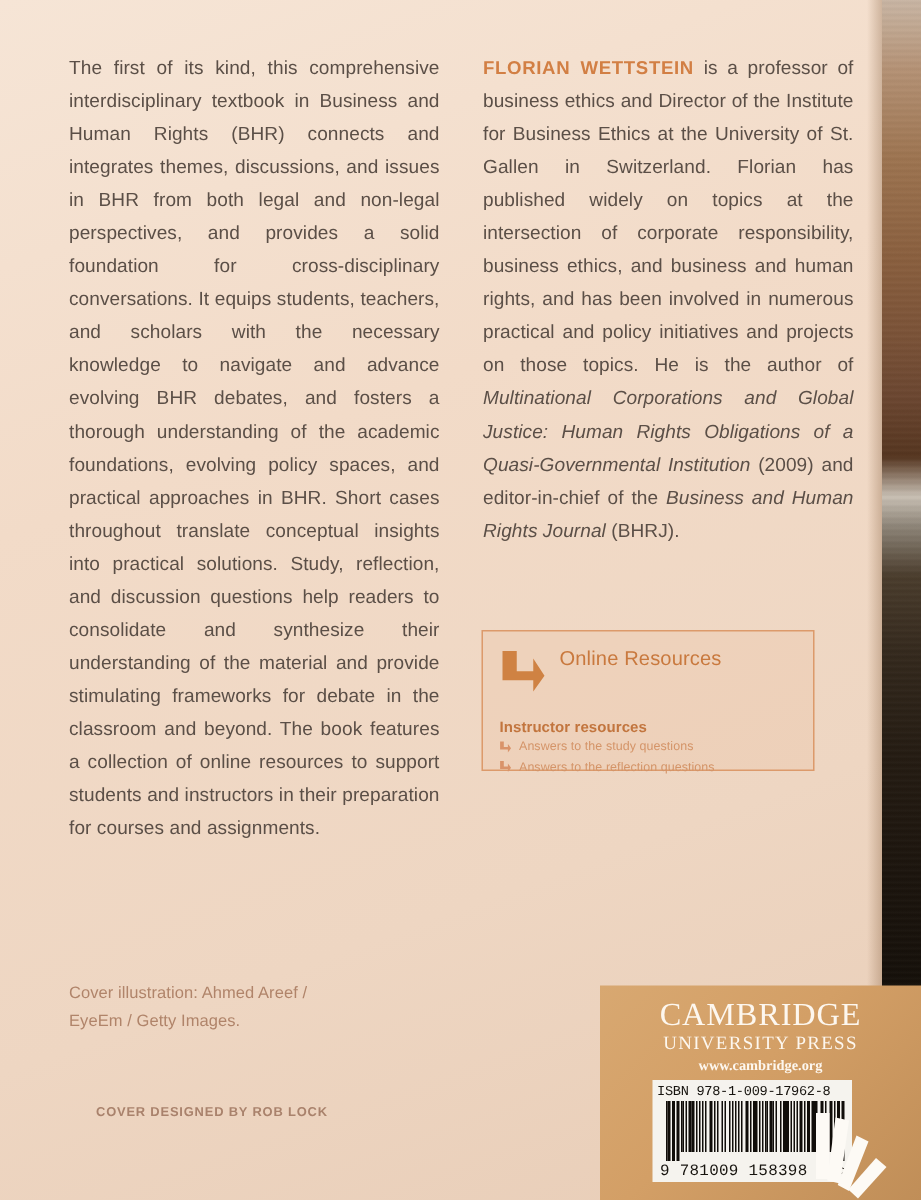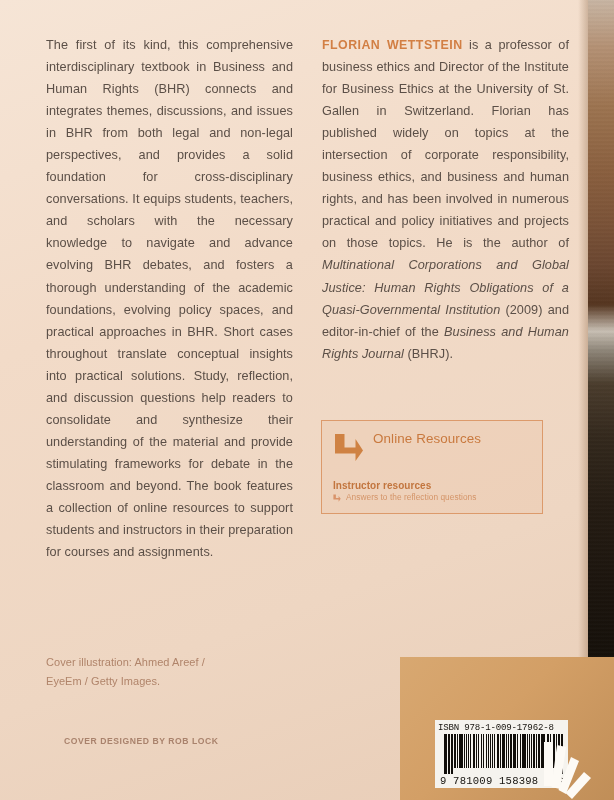--- a/index.html
+++ b/index.html
@@ -288,32 +288,43 @@
       <div id="or-titles">
         <div id="or-line1">Online Resources</div>
       </div>
     </div>
     <div id="or-sub">Instructor resources</div>
 
     <div class="or-item">
       <svg width="8" height="8" viewBox="0 0 10 10">
         <path d="M0.5 0.5 L3.6 0.5 L3.6 5 L7 5 L7 2.4 L9.6 6 L7 9.6 L7 7 L0.5 7 Z" fill="#d9936a"></path>
       </svg>
+      <span>Answers to the study questions</span>
+    </div>
+    <div class="or-item">
+      <svg width="8" height="8" viewBox="0 0 10 10">
+        <path d="M0.5 0.5 L3.6 0.5 L3.6 5 L7 5 L7 2.4 L9.6 6 L7 9.6 L7 7 L0.5 7 Z" fill="#d9936a"></path>
+      </svg>
       <span>Answers to the reflection questions</span>
     </div>
   </div>
 
   <div id="illustration-credit">
     <div>Cover illustration: Ahmed Areef /</div>
     <div>EyeEm / Getty Images.</div>
   </div>
   <div id="designer-credit">COVER DESIGNED BY ROB LOCK</div>
 
   <div id="cup-block">
 
+    <div id="cup-logo">
+      <div id="cup-name">CAMBRIDGE</div>
+      <div id="cup-sub">UNIVERSITY PRESS</div>
+      <div id="cup-url">www.cambridge.org</div>
+    </div>
 
     <div id="barcode-box">
       <div id="isbn-text">ISBN  978-1-009-17962-8</div>
       <div id="bars">
           <i style="width:1px"></i>
           <i class="sp" style="width:1px"></i>
           <i style="width:1px"></i>
           <i style="width:2px;"></i>
           <i class="sp" style="width:1px"></i>
           <i style="width:3px;"></i>

